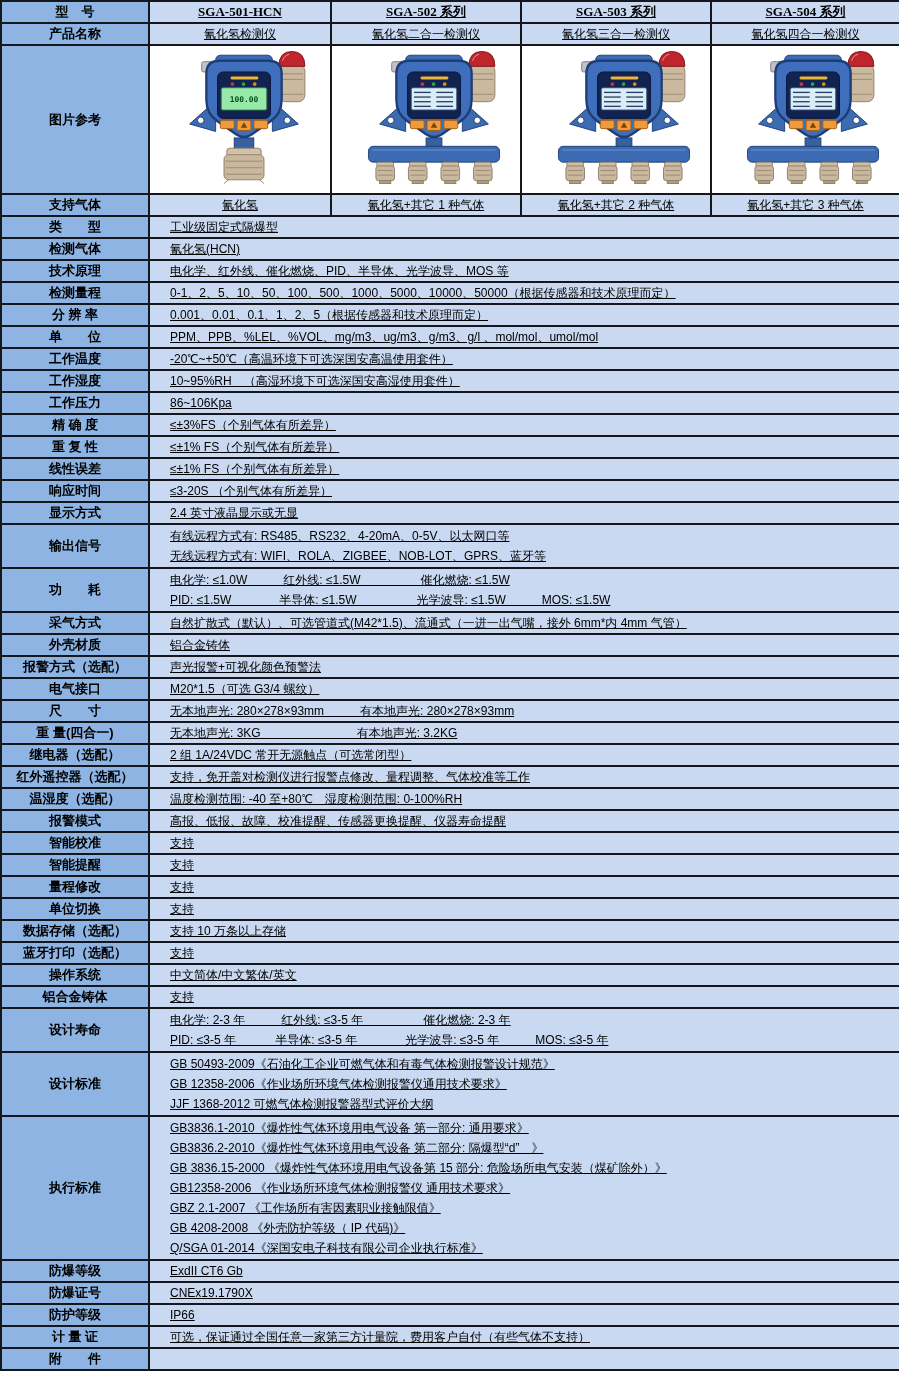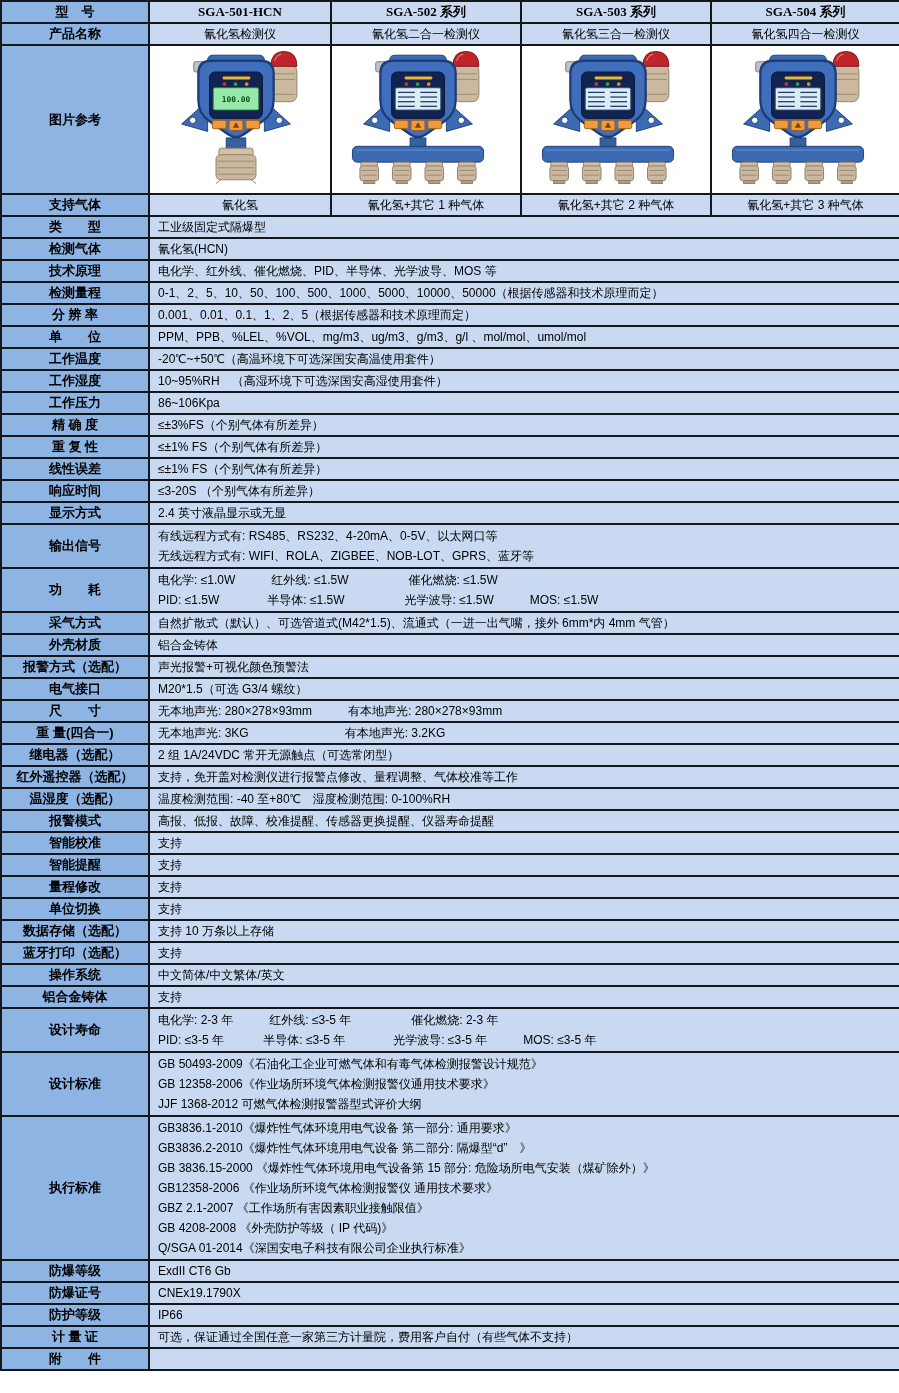--- a/index.html
+++ b/index.html
@@ -3,26 +3,26 @@
 <meta charset="utf-8">
 <style>
   html,body{margin:0;padding:0;background:#ffffff;}
   .wrap{width:899px;}
   table.spec{border-collapse:collapse;width:899px;table-layout:fixed;
     font-family:"Liberation Sans",sans-serif;}
   table.spec td{border:2px solid #16161d;vertical-align:middle;color:#000;
     overflow:hidden;word-break:break-all;}
   td.label{background:#8DB4E2;font-weight:bold;text-align:center;
     font-size:13px;padding:1px 3px;}
-  td.val{background:#C8D9F1;font-size:12px;padding:1px 8px;}
+  td.val{background:#C8D9F1;font-size:12px;padding:1px 20px;text-decoration:underline;}
   td.center{text-align:center;}
   td.model{font-weight:bold;font-size:13px;font-family:"Liberation Serif",serif;}
   tr{height:19px;}
   tr.r-img{height:147px;}
-  td.img-cell{background:#ffffff;padding:0;text-align:left;vertical-align:middle;}
+  td.img-cell{background:#ffffff;padding:0;text-align:right;vertical-align:middle;}
   .line{line-height:17px;}
   td.multi .line{line-height:20px;}
 </style>
 </head>
 <body>
 
 <div class="wrap">
   <table class="spec">
     <colgroup>
       <col style="width:148px">

